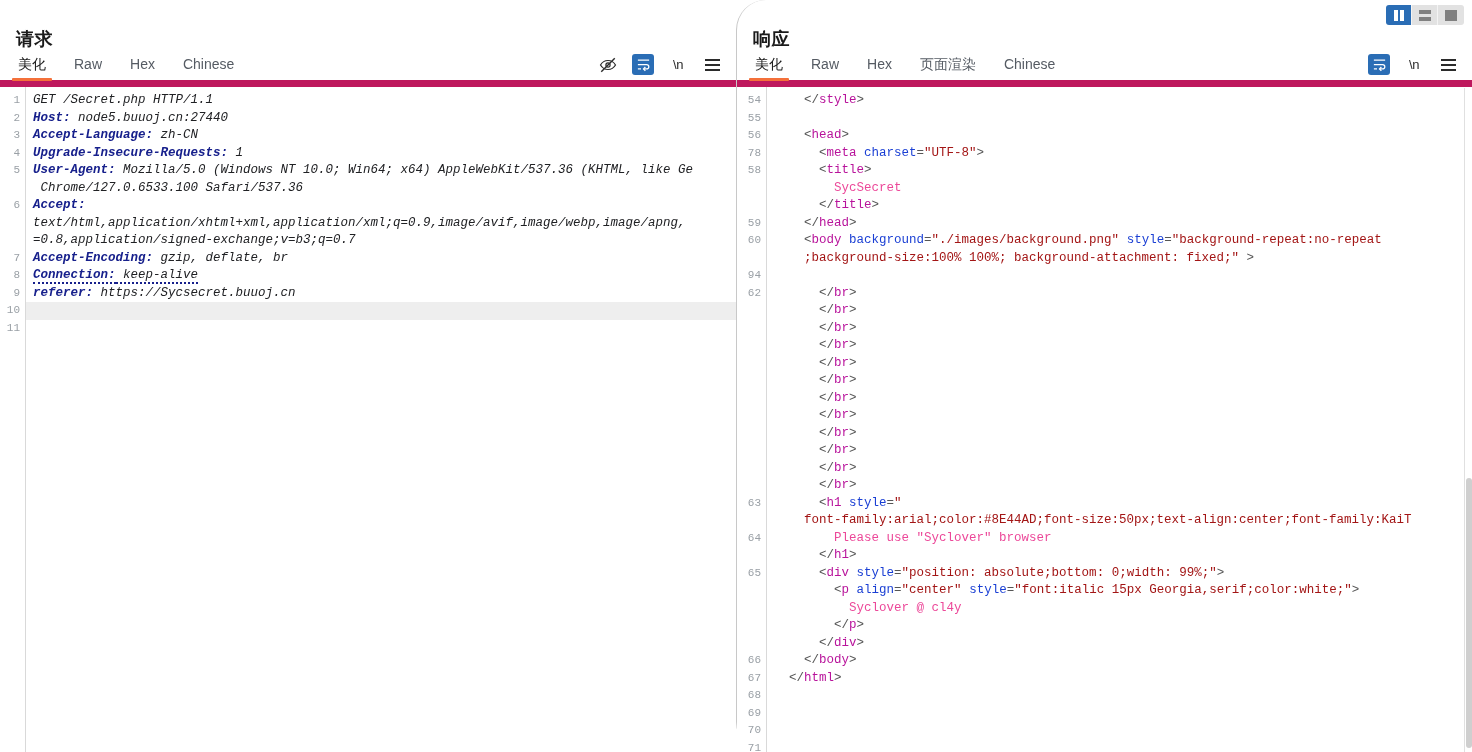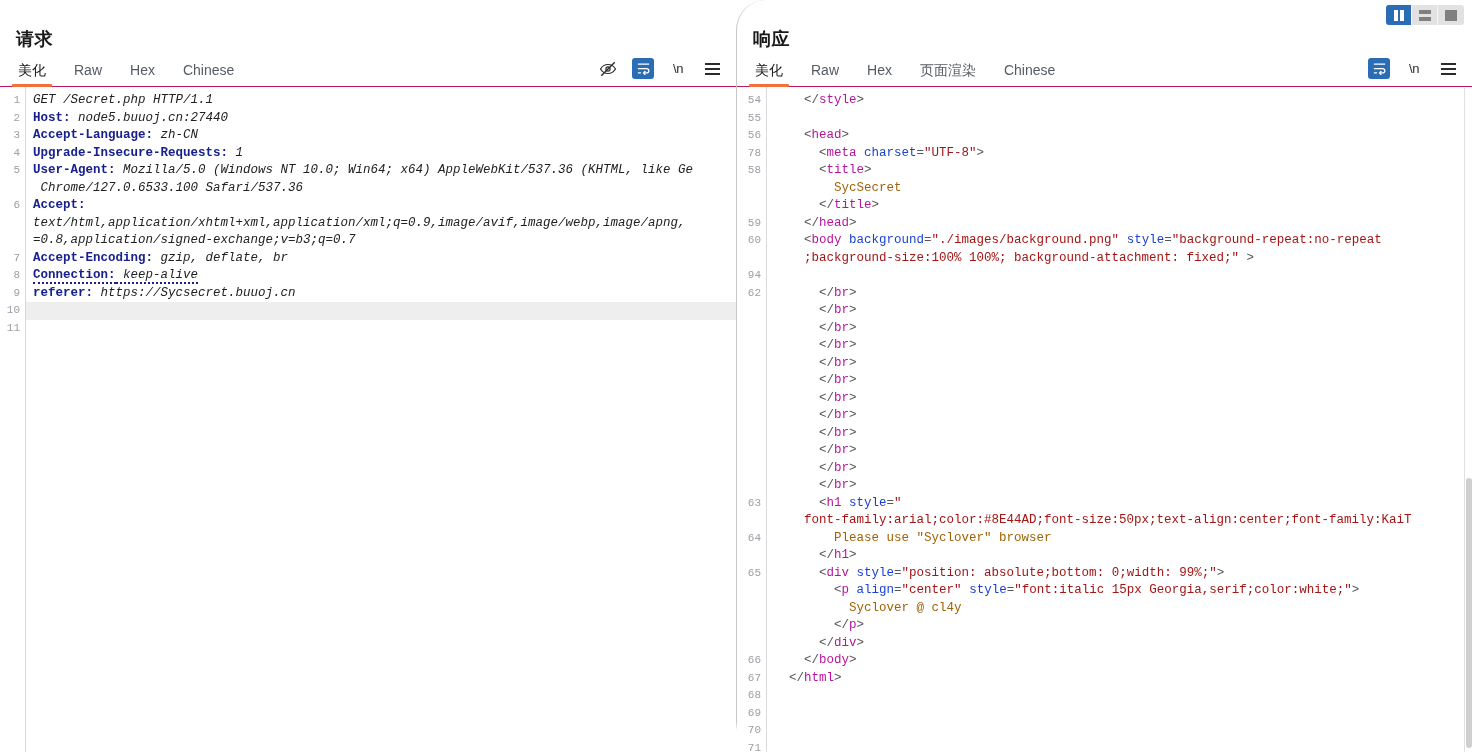--- a/index.html
+++ b/index.html
@@ -19,23 +19,23 @@
   .panel-request { width: 736px; }
   .panel-response { width: 736px; border-left: 1px solid #c8c8c8; border-radius: 30px; }
 
   .panel-title {
     font-size: 18px; font-weight: bold; color: #1a1a1a;
     padding: 27px 0 0 16px; height: 56px; letter-spacing: 0.5px;
   }
 
   
   .tabbar {
-    display: flex; align-items: flex-end;
+    display: flex; align-items: center;
     height: 31px; position: relative;
-    border-bottom: 1px solid #be185d;
+    border-bottom: 7px solid #be185d;
     padding-left: 4px;
   }
   .tab {
     position: relative;
     padding: 0 14px 8px 14px;
     font-size: 14px; color: #555b63;
     cursor: pointer; white-space: nowrap;
     line-height: 16px;
   }
   .tab.active { color: #1a1a1a; font-weight: 500; }
@@ -103,28 +103,28 @@
     flex: 1; overflow: hidden; position: relative;
     padding-top: 5px; padding-left: 7px;
     font-family: "Liberation Mono", monospace;
     font-size: 12.5px; line-height: 17.5px;
     white-space: pre; color: #202124;
   }
   .code .row { height: 17.5px; }
   .code .row.hl { background: #eeeeee; margin-left: -7px; padding-left: 7px; }
 
   
-  .hdr { color: #17208c; font-weight: bold; }
+  .hdr { color: #17208c; font-weight: bold; font-style: italic; }
   .hdr-dotted { border-bottom: 2px dotted #17208c; }
   .val { color: #202124; font-style: italic; }
   .tag { color: #b8139b; }
   .brk { color: #555555; }
   .attr { color: #1a3fd4; }
   .str { color: #a31515; }
-  .txt { color: #a16207; margin-top: 32px; }
+  .txt { color: #ec4899; margin-top: 32px; }
 
   
   .vscroll {
     position: absolute; top: 88px; right: 0; bottom: 0;
     width: 8px; background: #ffffff; border-left: 1px solid #e0e0e0;
   }
   .vscroll .thumb {
     position: absolute; top: 390px; left: 1px;
     width: 6px; height: 270px; background: #cfcfcf; border-radius: 3px;
   }

